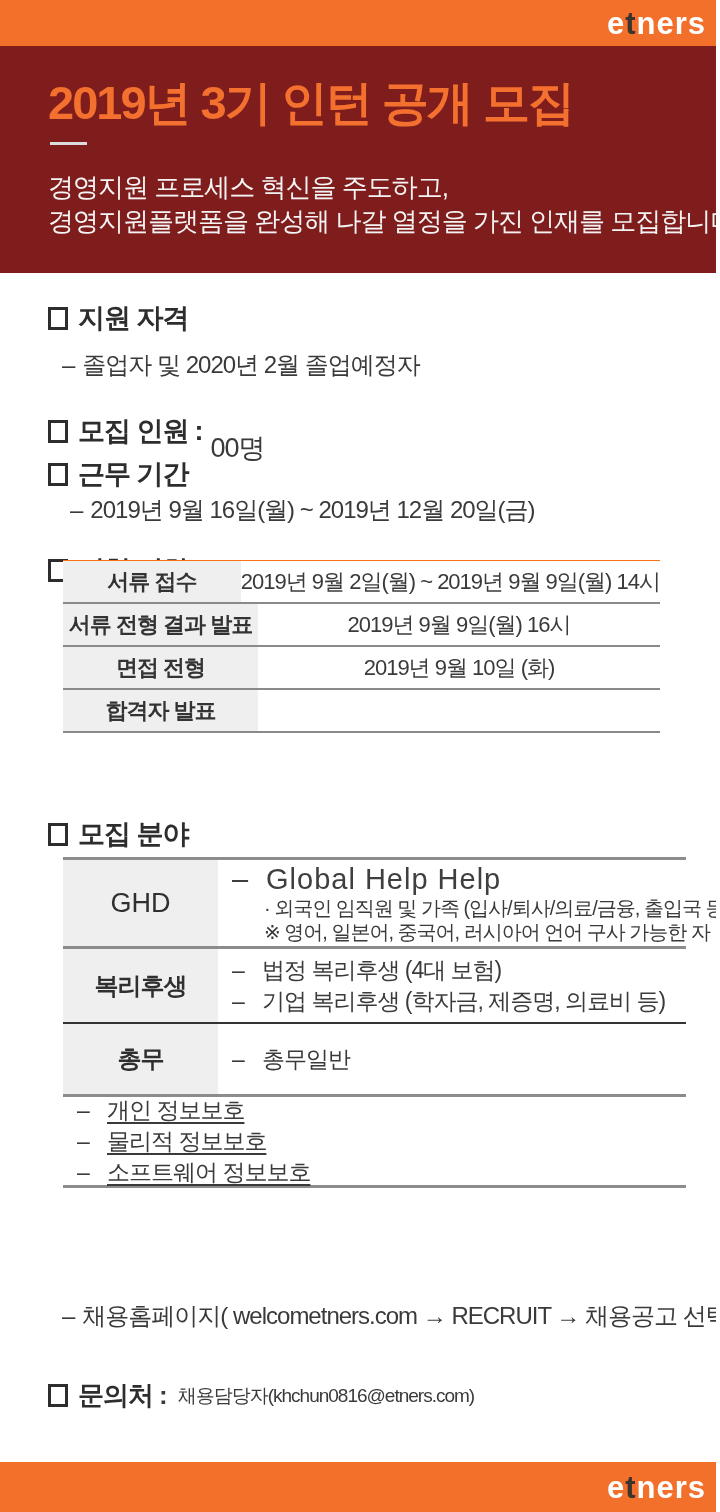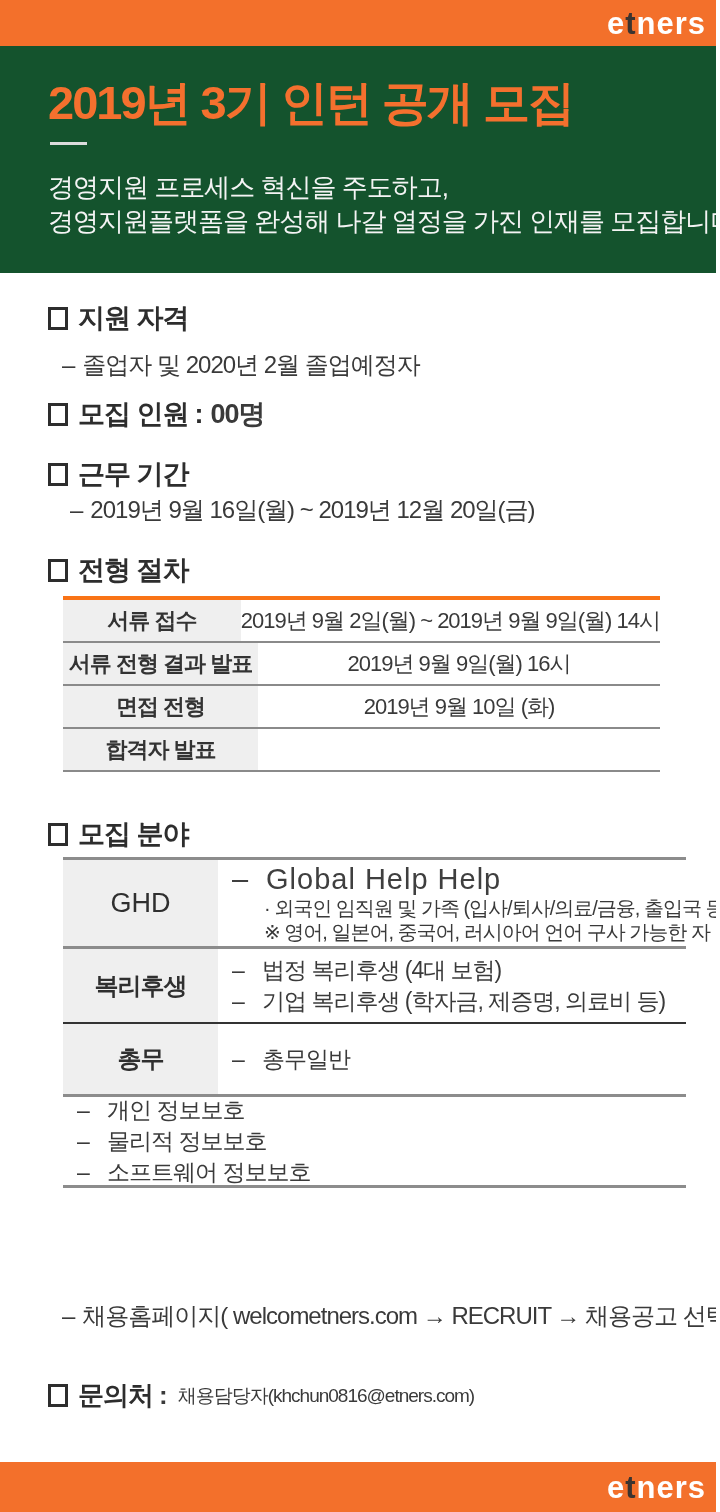--- a/index.html
+++ b/index.html
@@ -31,21 +31,21 @@
     line-height:1;
   }
   .topbar .logo { top:8px; }
   .bottombar .logo { top:10px; }
   .logo .lt-white { color:#ffffff; }
   .logo .lt-dark { color:#3b3430; }
 
   
   .hero {
     position:absolute; left:0; top:46px; width:720px; height:227px;
-    background:#14532d;
+    background:#7f1d1d;
   }
   .hero-title {
     position:absolute; left:48px; top:26px;
     font-size:47px; font-weight:800; letter-spacing:-2px;
     color:#f4702e; white-space:nowrap;
   }
   .hero-dash {
     position:absolute; left:50px; top:96px;
     width:37px; height:3px; background:#dcdcdc;
   }
@@ -60,33 +60,33 @@
     position:absolute; left:48px;
     display:flex; align-items:center;
     font-size:27px; font-weight:700; letter-spacing:-1px; color:#2d2d2d;
     white-space:nowrap;
   }
   .sq {
     display:inline-block; width:20px; height:23px;
     border:3px solid #2d2d2d; margin-right:10px; flex:0 0 auto;
   }
   .sec-head .sep { font-weight:700; margin:0 8px 0 6px; }
-  .sec-head .val { font-weight:700; color:#3a3a3a; }
+  .sec-head .val { font-weight:400; color:#3a3a3a;margin-top:34px; }
 
   
   .item {
     position:absolute; left:62px;
     font-size:24px; letter-spacing:-1px; color:#3a3a3a; white-space:nowrap;
   }
   .item .dash { margin-right:8px; }
 
   
   .tbl1 {
-    position:absolute; left:63px; top:596px; width:597px;
-    border-top:4px solid #f97316;
+    position:absolute; left:63px; top:560px; width:597px;
+    border-top:1px solid #f97316;
   }
   .tbl1 .row {
     display:flex; height:43px; border-bottom:2px solid #8a8a8a;
   }
   .tbl1 .c-step {
     width:195px; background:#efefef;
     display:flex; align-items:center; justify-content:center;
     font-size:22px; font-weight:700; letter-spacing:-1px; color:#333;
   }
   .tbl1 .c-date {
@@ -117,21 +117,21 @@
   }
   .dline .dash { width:30px; flex:0 0 auto; }
   .dline.big {
     font-size:29px; line-height:33px; letter-spacing:1px; color:#3f3f3f;
   }
   .dline.big .dash { width:34px; letter-spacing:0; }
   .subline {
     font-size:20px; line-height:24px; letter-spacing:-1px;
     color:#3a3a3a; padding-left:32px; white-space:nowrap;
   }
-  .u { text-underline-offset:4px;text-align:right; }
+  .u { text-decoration:underline; text-underline-offset:4px;text-align:right; }
 
   
   .contact {
     position:absolute; left:48px; top:1378px;
     display:flex; align-items:center; white-space:nowrap;
   }
   .contact .lbl { font-size:26px; font-weight:700; letter-spacing:-1px; color:#2d2d2d; }
   .contact .sep { font-size:26px; font-weight:700; margin:0 10px 0 6px; }
   .contact .val { font-size:19px; letter-spacing:-1px; color:#3a3a3a; }
 </style>

